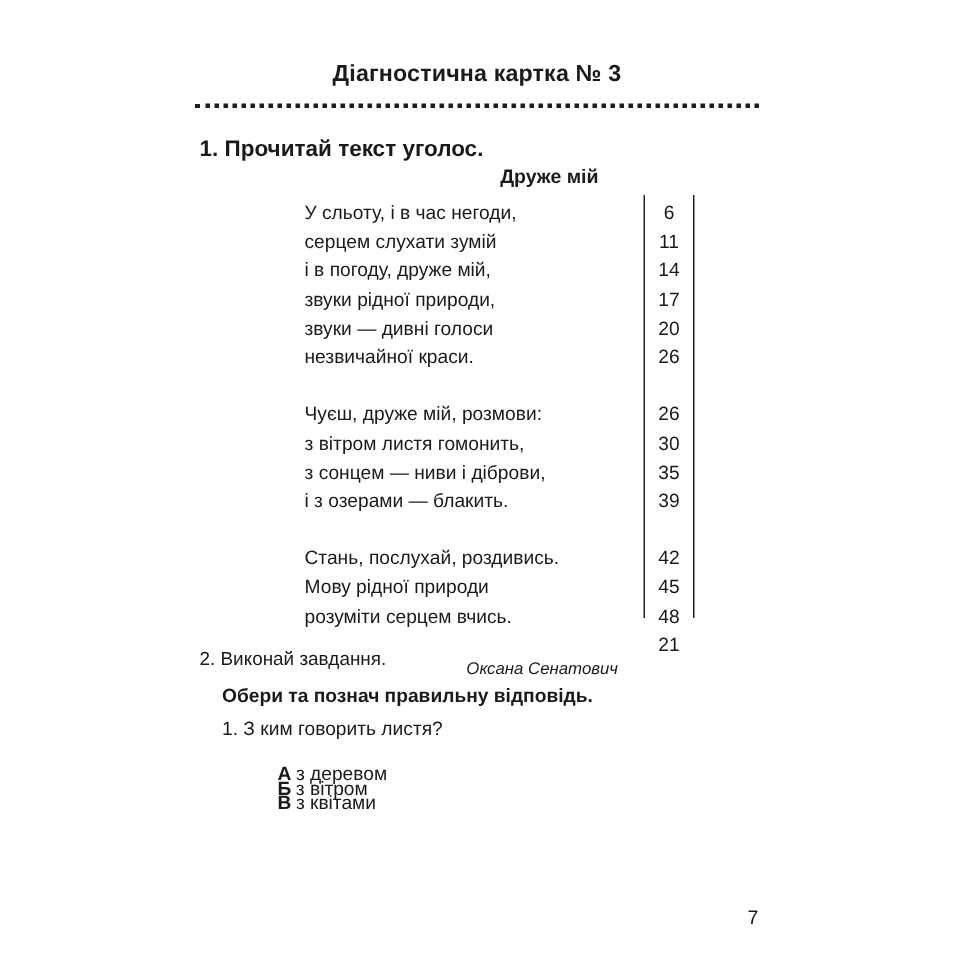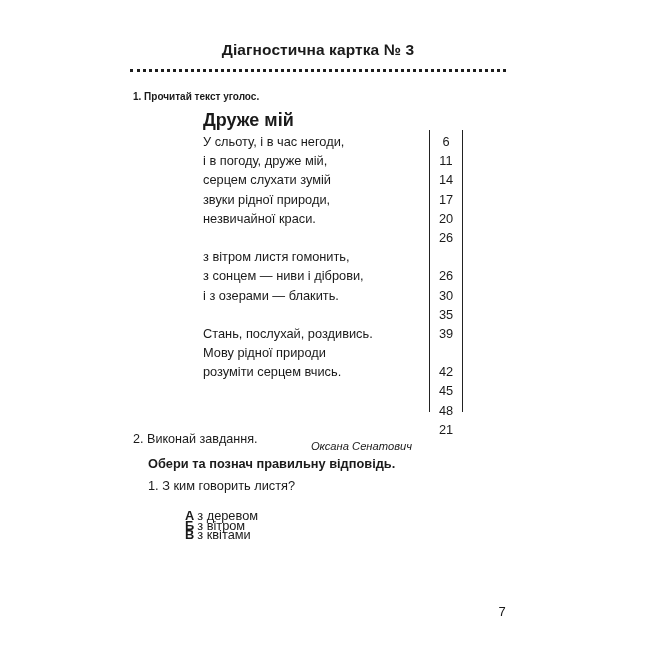--- a/index.html
+++ b/index.html
@@ -43,31 +43,31 @@
     width: 376px;
     height: 3px;
     border-top: 3px dotted #1d1d1d;
   }
 
   
   .task1-head {
     position: absolute;
     left: 133px;
     top: 91px;
-    font-size: 10px;
+    font-size: 15px;
     font-weight: bold;
   }
 
   .poem-title {
     position: absolute;
     left: 203px;
     top: 110px;
     width: 196px;
-    text-align: left;
-    font-size: 18px;
+    text-align: right;
+    font-size: 13px;
     font-weight: bold;
   }
 
   
   .poem-block {
     position: absolute;
     left: 203px;
     top: 132px;
     width: 264px;
   }
@@ -188,25 +188,27 @@
 
   <div class="dotted-rule"></div>
 
   <div class="task1-head">1. Прочитай текст уголос.</div>
 
   <div class="poem-title">Друже мій</div>
 
   <div class="poem-block">
     <div class="poem-lines" id="poem-lines">
         <div class="poem-line">У сльоту, і в час негоди,</div>
+        <div class="poem-line">серцем слухати зумій</div>
         <div class="poem-line">і в погоду, друже мій,</div>
-        <div class="poem-line">серцем слухати зумій</div>
         <div class="poem-line">звуки рідної природи,</div>
+        <div class="poem-line">звуки — дивні голоси</div>
         <div class="poem-line">незвичайної краси.</div>
         <div class="poem-line spacer"></div>
+        <div class="poem-line">Чуєш, друже мій, розмови:</div>
         <div class="poem-line">з вітром листя гомонить,</div>
         <div class="poem-line">з сонцем — ниви і діброви,</div>
         <div class="poem-line">і з озерами — блакить.</div>
         <div class="poem-line spacer"></div>
         <div class="poem-line">Стань, послухай, роздивись.</div>
         <div class="poem-line">Мову рідної природи</div>
         <div class="poem-line">розуміти серцем вчись.</div>
       </div>
     <div class="count-col">
       <div class="count-inner" id="count-lines">

